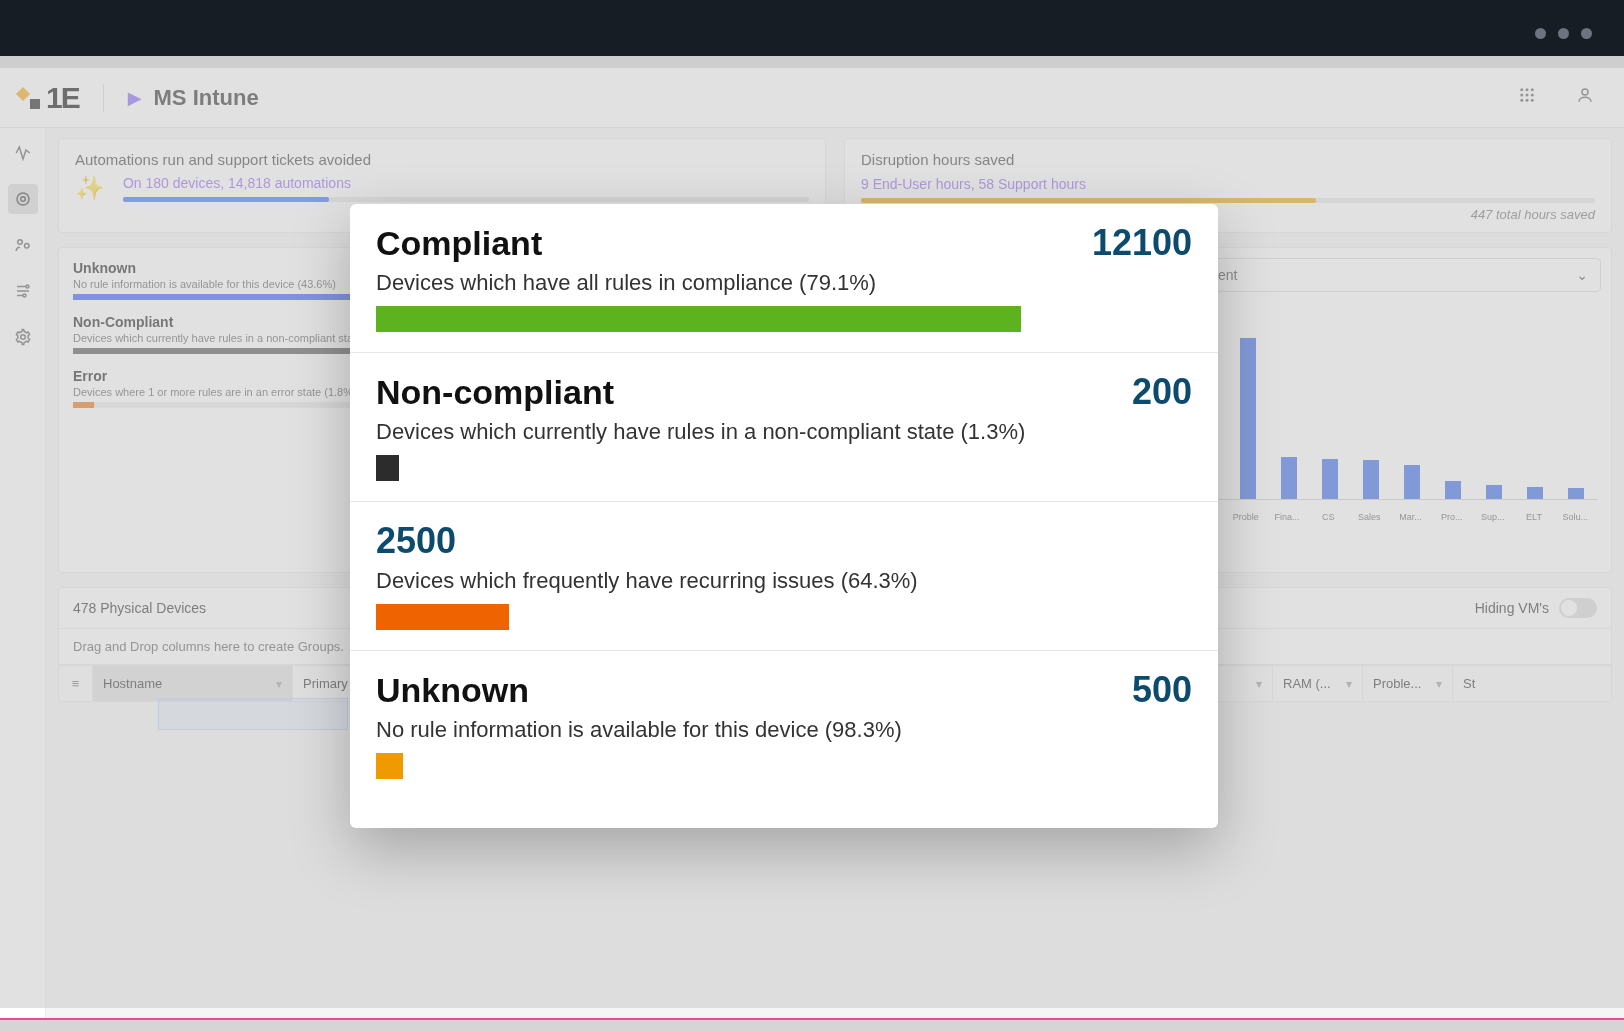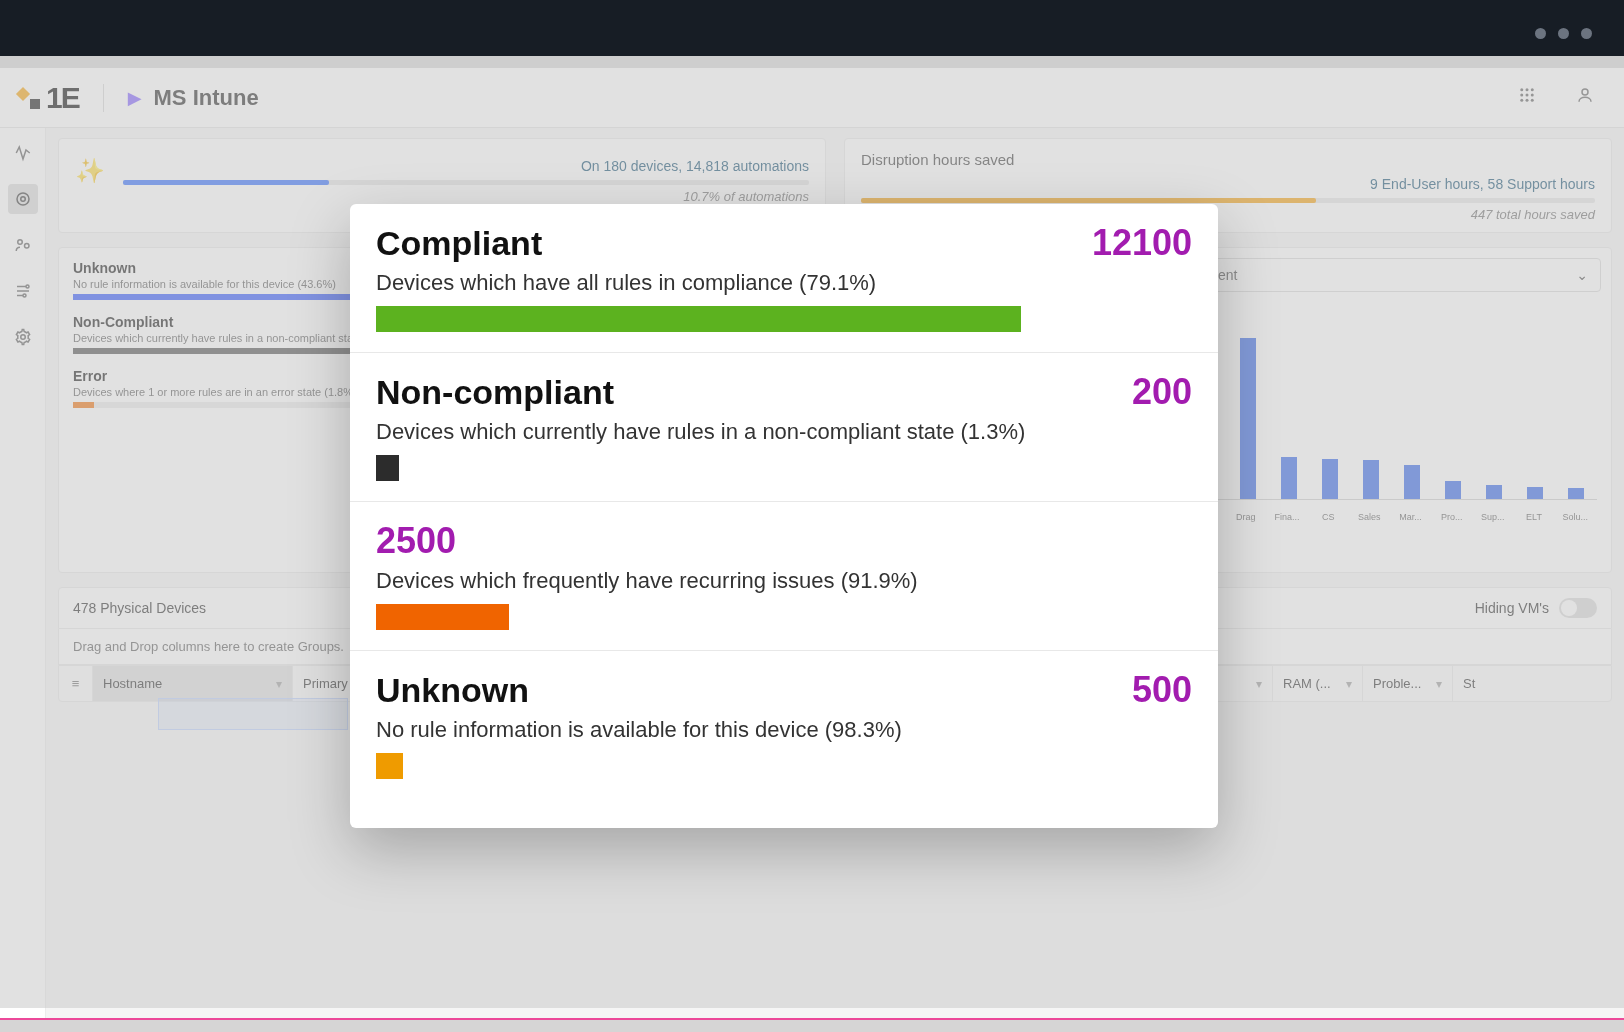--- a/index.html
+++ b/index.html
@@ -29,21 +29,21 @@
   .nav-item.active{ background:#d9d9d9; color:#333;}
 
   
   .content { position:absolute; left:46px; top:60px; right:0; height:890px; padding:10px 12px 0 12px; background:#f5f5f5; }
   .row1 { display:flex; gap:18px;}
   .card { background:#fff; border:1px solid #e6e6e6; border-radius:4px; padding:12px 16px 10px 16px; }
   .card.small { flex:1; min-height:88px; }
   .card.small .title{ font-size:15px; color:#333; }
   .aut-body{ display:flex; align-items:center; gap:18px; margin-top:6px;}
   .wand{ color:#555; font-size:24px;}
-  .aut-text{ font-size:14px; color:#0c4a6e;text-align:right; }
+  .aut-text{ font-size:14px; color:#8b5cf6; }
   .bar { height:5px; background:#e4e4e4; border-radius:2px; margin-top:6px;}
   .bar > span{ display:block; height:100%; border-radius:2px;}
   .bar.blue > span{ background:#2b68ff; }
   .bar.green > span{ background:#2aa92a; }
   .bar.orange > span{ background:#f49b00; }
   .sub-right{ text-align:right; color:#6a6a6a; font-style:italic; font-size:13px; margin-top:4px;}
 
   .row2{ display:flex; gap:18px; margin-top:14px;}
   .status-card{ flex:2.3; background:#fff; border:1px solid #e7e7e7; border-radius:4px; padding:12px 14px; height:326px;}
   .status-sec{ margin-bottom:14px;}
@@ -78,21 +78,21 @@
   .th .fico{ color:#999; font-size:12px;}
   .th.hostname{ width:200px; background:#dedede;}
   .ghost{ position:absolute; left:100px; bottom:-28px; width:190px; height:32px; border:1px solid #b9cfff; background:rgba(90,140,255,0.1);}
 
   
   .popover{ position:absolute; left:350px; top:204px; width:868px; height:624px; background:#fff; border-radius:6px; box-shadow:0 22px 60px rgba(0,0,0,0.25); z-index:20; overflow:hidden;}
   .prow{ padding:18px 26px 20px 26px; border-bottom:1px solid #e8e8e8;}
   .prow:last-child{ border-bottom:none;}
   .phead{ display:flex; justify-content:space-between; align-items:baseline;}
   .ptitle{ font-weight:700; font-size:34px; color:#111;}
-  .pval  { font-weight:700; font-size:36px; color:#a21caf;}
+  .pval  { font-weight:700; font-size:36px; color:#0c4a6e;}
   .pdesc{ font-size:22px; color:#333; margin-top:6px;}
   .pbar-track{ height:26px; background:transparent; margin-top:10px;}
   .pbar-fill{ height:100%;}
   .pbar-fill.green{ background:#5cb21f;}
   .pbar-fill.dark{ background:#2c2c2c;}
   .pbar-fill.orange{ background:#f06400;}
   .pbar-fill.amber{ background:#ef9b00;}
 
   svg.icon{ width:18px; height:18px; }
 </style>
@@ -171,20 +171,21 @@
         <svg class="icon" viewBox="0 0 24 24" fill="none" stroke="currentColor" stroke-width="2">
           <circle cx="12" cy="12" r="3"></circle>
           <path d="M19 12a7 7 0 0 0-.2-1.7l2-1.5-2-3.4-2.3 1a7 7 0 0 0-3-1.7L13 2h-2l-.5 2.7a7 7 0 0 0-3 1.7l-2.3-1-2 3.4 2 1.5A7 7 0 0 0 5 12c0 .6.1 1.1.2 1.7l-2 1.5 2 3.4 2.3-1a7 7 0 0 0 3 1.7L11 22h2l.5-2.7a7 7 0 0 0 3-1.7l2.3 1 2-3.4-2-1.5c.1-.6.2-1.1.2-1.7z"></path>
         </svg>
       </div>
   </div>
 
   <div class="content">
     <div class="row1">
       <div class="card small">
+        <div class="title">Automations run and support tickets avoided</div>
         <div class="aut-body">
           <span class="wand">✨</span>
           <div style="flex:1">
             <div class="aut-text">On 180 devices, 14,818 automations</div>
             <div class="bar blue">
                 <span style="width:30%"></span>
               </div>
           </div>
         </div>
         <div class="sub-right">10.7% of automations</div>
@@ -240,21 +241,21 @@
                 <div class="barcol" style="left: 43%; height: 19.2%;"></div>
                 <div class="barcol" style="left: 53%; height: 16.8%;"></div>
                 <div class="barcol" style="left: 63%; height: 8.8%;"></div>
                 <div class="barcol" style="left: 73%; height: 7.2%;"></div>
                 <div class="barcol" style="left: 83%; height: 6%;"></div>
                 <div class="barcol" style="left: 93%; height: 5.6%;"></div>
               </div>
             </div>
           <div class="xlabels" id="dept-x">
               <div class="xl" style="left: 3%;">Engi...</div>
-              <div class="xl" style="left: 13%;">Drag</div>
+              <div class="xl" style="left: 13%;">Proble</div>
               <div class="xl" style="left: 23%;">Fina...</div>
               <div class="xl" style="left: 33%;">CS</div>
               <div class="xl" style="left: 43%;">Sales</div>
               <div class="xl" style="left: 53%;">Mar...</div>
               <div class="xl" style="left: 63%;">Pro...</div>
               <div class="xl" style="left: 73%;">Sup...</div>
               <div class="xl" style="left: 83%;">ELT</div>
               <div class="xl" style="left: 93%;">Solu...</div>
             </div>
         <div class="y-label" style="top: 202px;">0</div>
@@ -328,21 +329,21 @@
       </div>
     <div class="pdesc">Devices which currently have rules in a non-compliant state (1.3%)</div>
     <div class="pbar-track">
         <div class="pbar-fill dark" style="width:2.8%"></div>
       </div>
     </div>
     <div class="prow">
       <div class="phead">
       <div class="pval">2500</div>
       </div>
-    <div class="pdesc">Devices which frequently have recurring issues (91.9%)</div>
+    <div class="pdesc">Devices which frequently have recurring issues (64.3%)</div>
     <div class="pbar-track">
         <div class="pbar-fill orange" style="width:16.3%"></div>
       </div>
     </div>
     <div class="prow">
       <div class="phead">
         <div class="ptitle">Unknown</div>
       <div class="pval">500</div>
       </div>
     <div class="pdesc">No rule information is available for this device (98.3%)</div>

